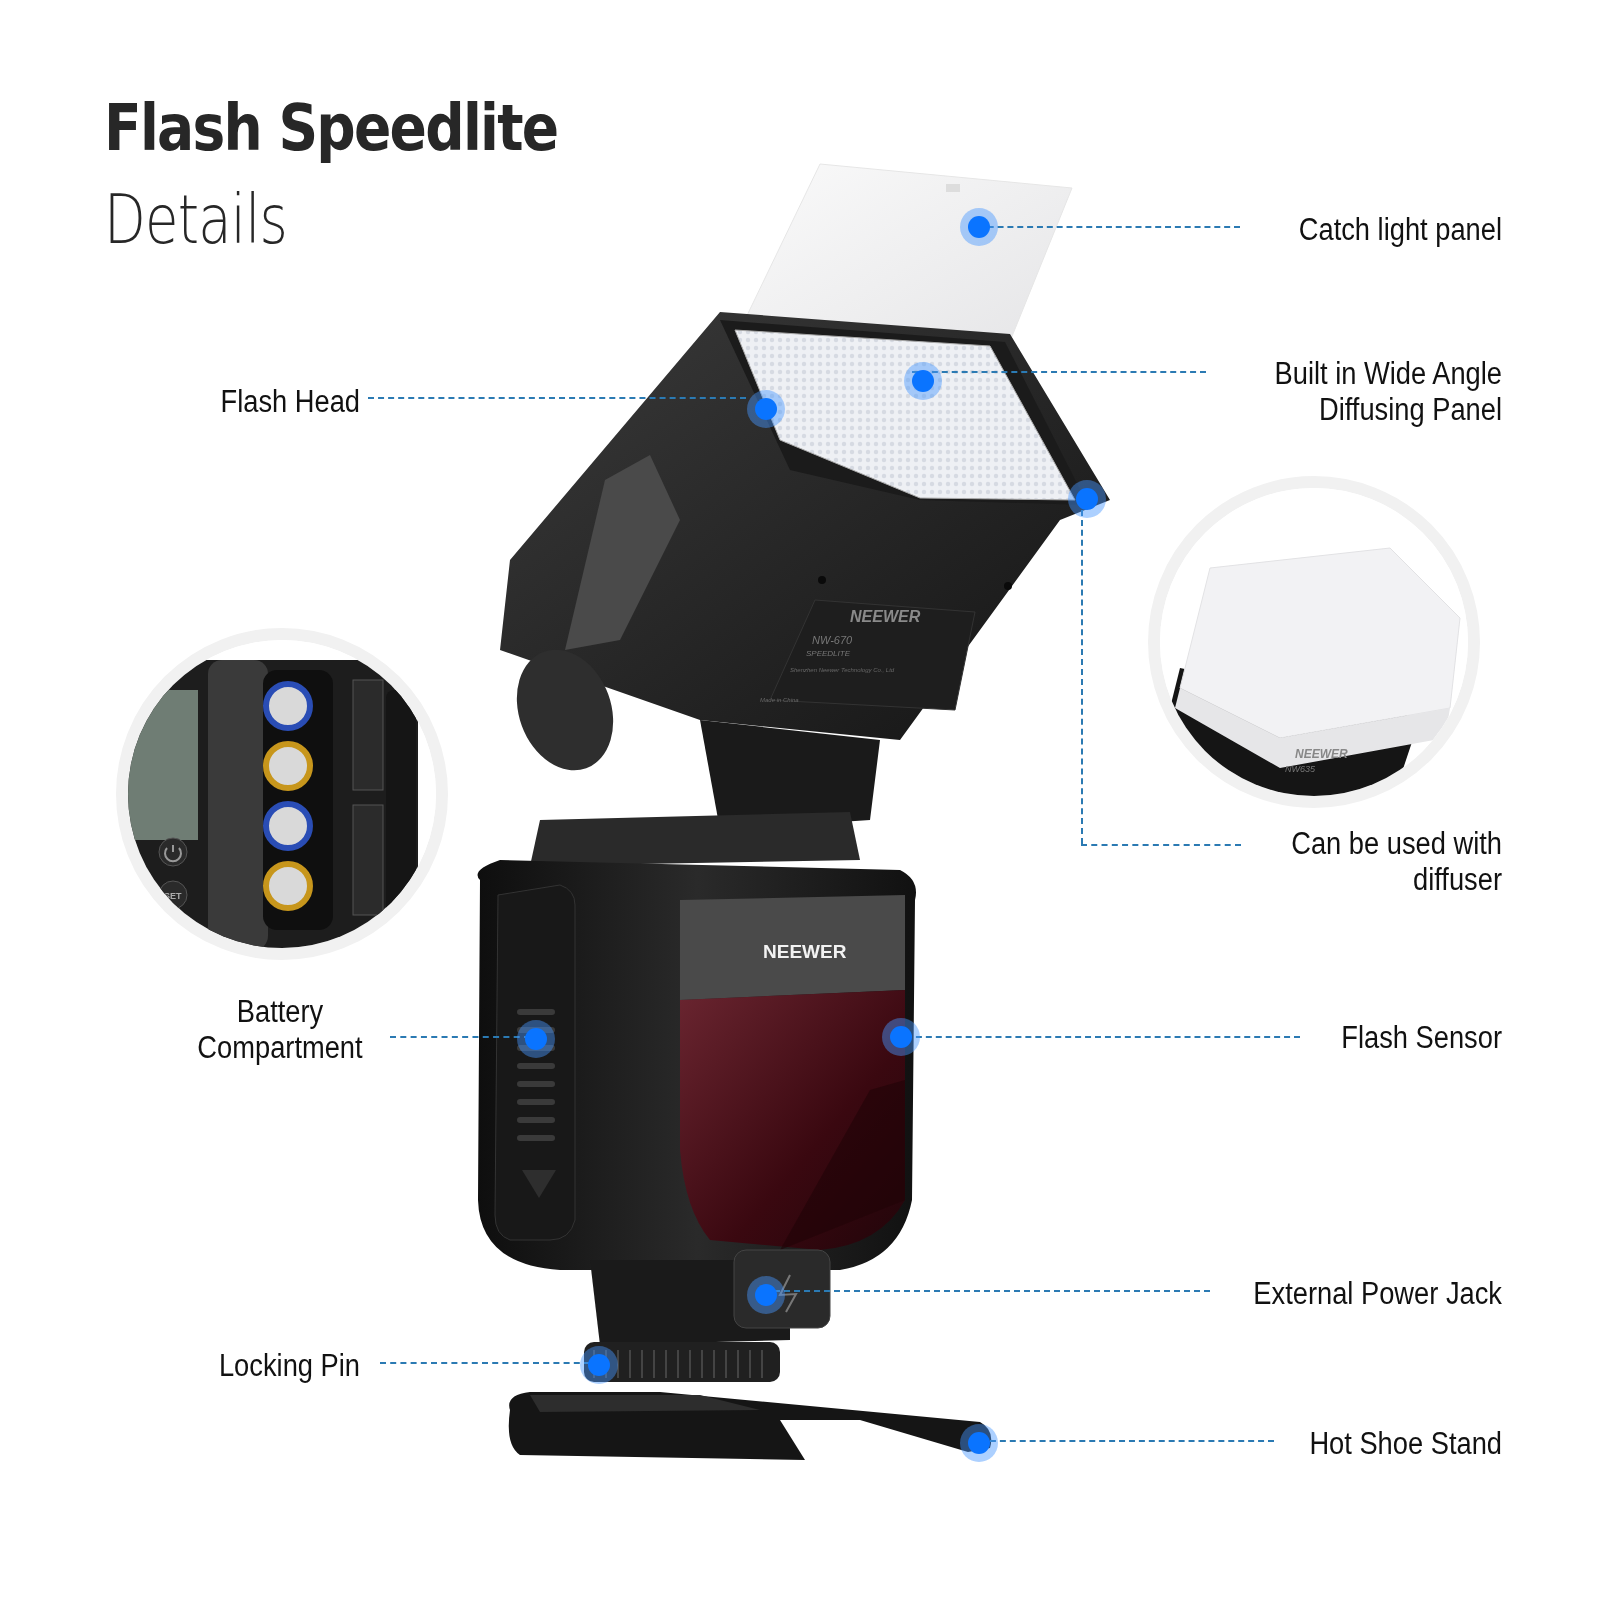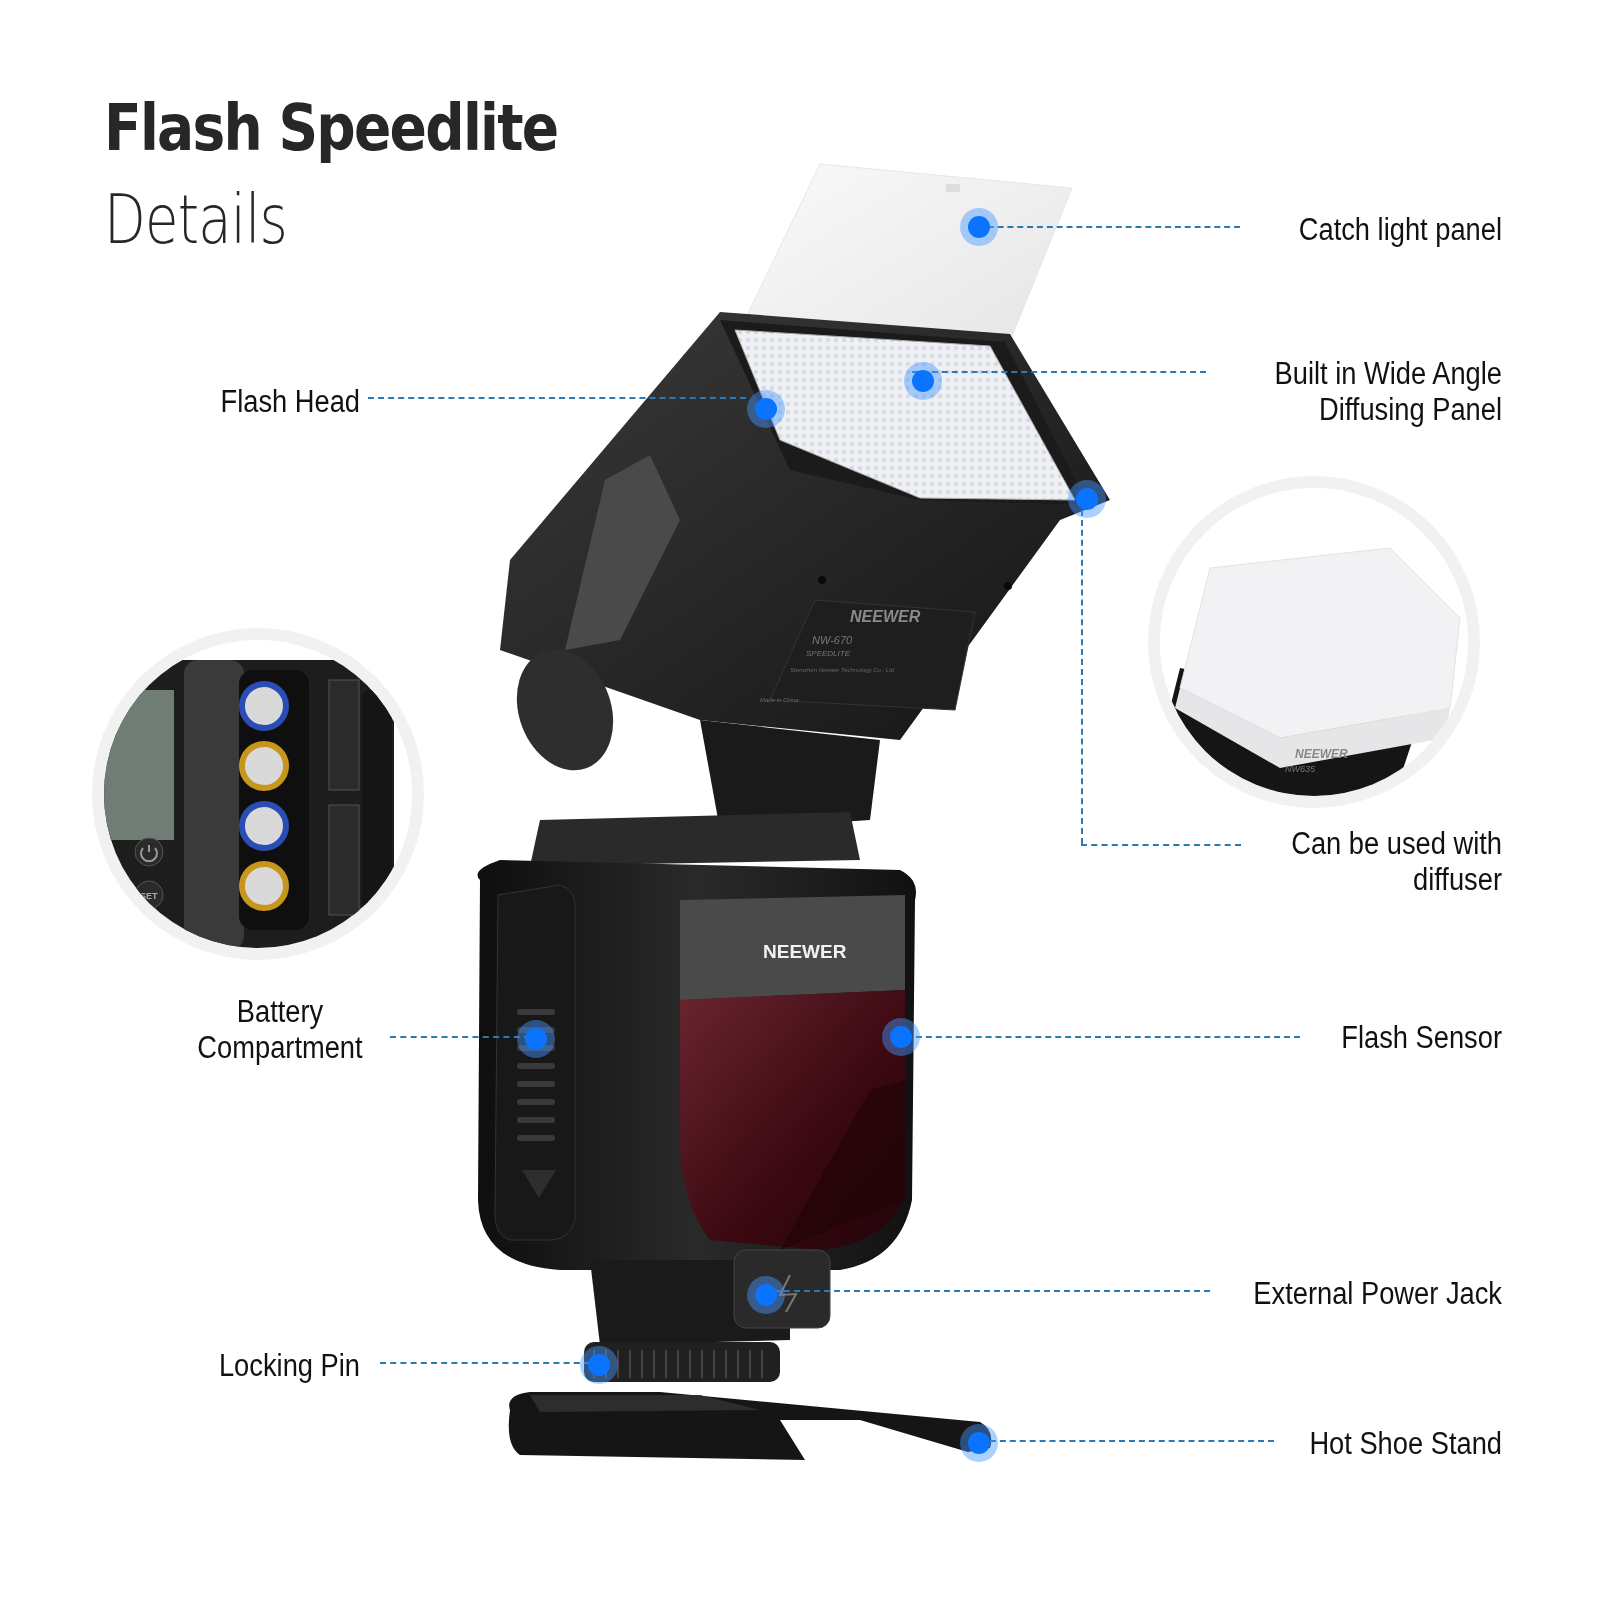--- a/index.html
+++ b/index.html
@@ -125,21 +125,21 @@
       <line x1="762" y1="1350" x2="762" y2="1378"></line>
     </g>
   </g>
 
   <g>
     <path d="M510,1410 Q505,1395 530,1392 L660,1392 L980,1422 Q995,1430 990,1448 L968,1452 L860,1420 L780,1420 L805,1460 L520,1455 Q505,1445 510,1410 Z" fill="#151515"></path>
     <path d="M530,1395 L700,1395 L760,1410 L540,1412 Z" fill="#2d2d2d"></path>
   </g>
 </svg>
 
-<div class="circle" style="left:92px;top:628px;width:332px;height:332px;">
+<div class="circle" style="left:116px;top:628px;width:332px;height:332px;">
   <svg width="308" height="308" viewBox="0 0 308 308">
     <rect x="0" y="0" width="308" height="308" fill="#fff"></rect>
     <rect x="-10" y="20" width="300" height="300" rx="30" fill="#1d1d1d"></rect>
     <rect x="0" y="50" width="70" height="150" fill="#6f7d74"></rect>
     <rect x="80" y="20" width="60" height="290" rx="14" fill="#3a3a3a"></rect>
     <rect x="135" y="30" width="70" height="260" rx="14" fill="#0f0f0f"></rect>
     <circle cx="160" cy="66" r="22" fill="#d9d9d9" stroke="#2a4db5" stroke-width="6"></circle>
     <circle cx="160" cy="126" r="22" fill="#d9d9d9" stroke="#c7961c" stroke-width="6"></circle>
     <circle cx="160" cy="186" r="22" fill="#d9d9d9" stroke="#2a4db5" stroke-width="6"></circle>
     <circle cx="160" cy="246" r="22" fill="#d9d9d9" stroke="#c7961c" stroke-width="6"></circle>

